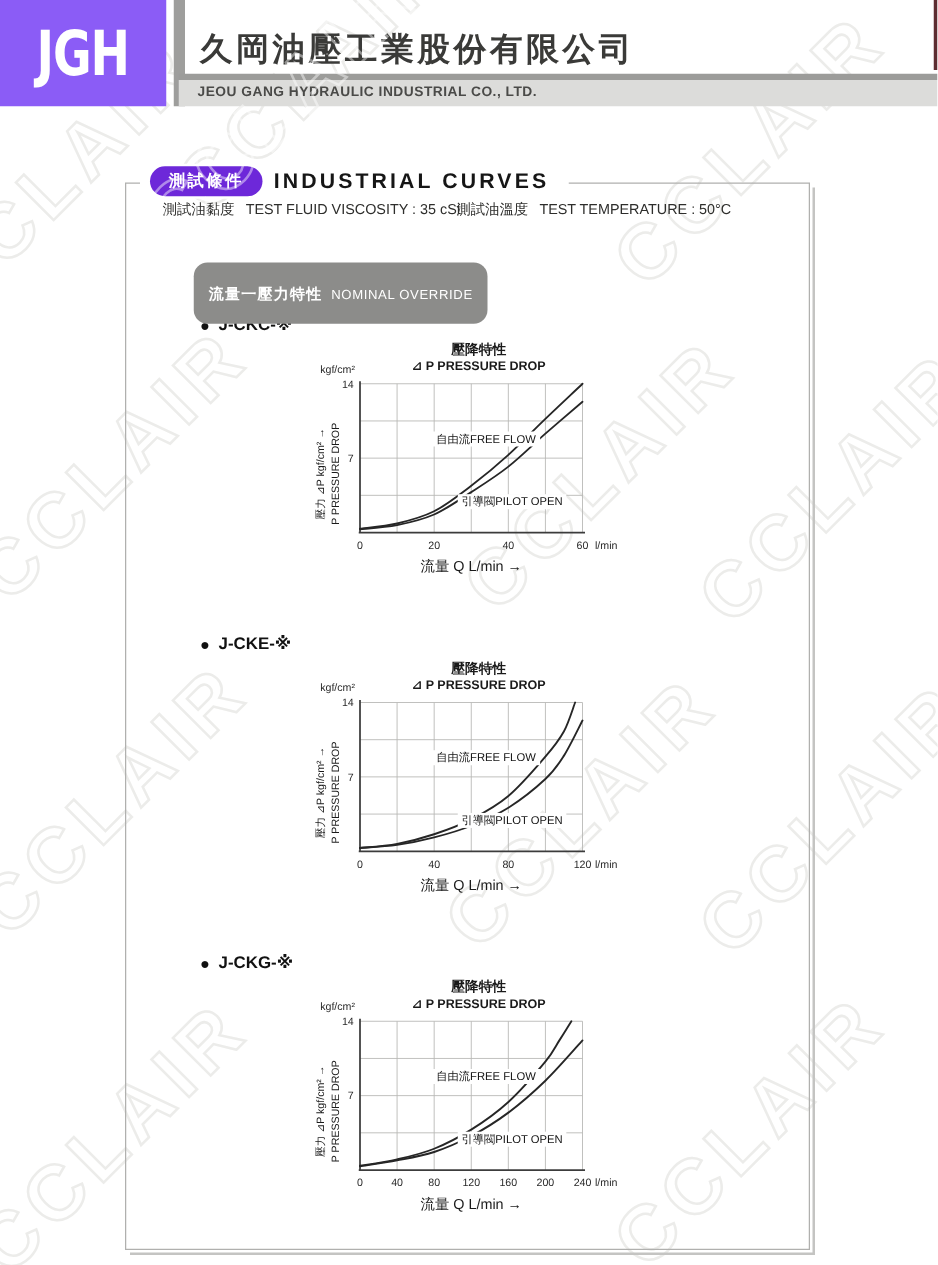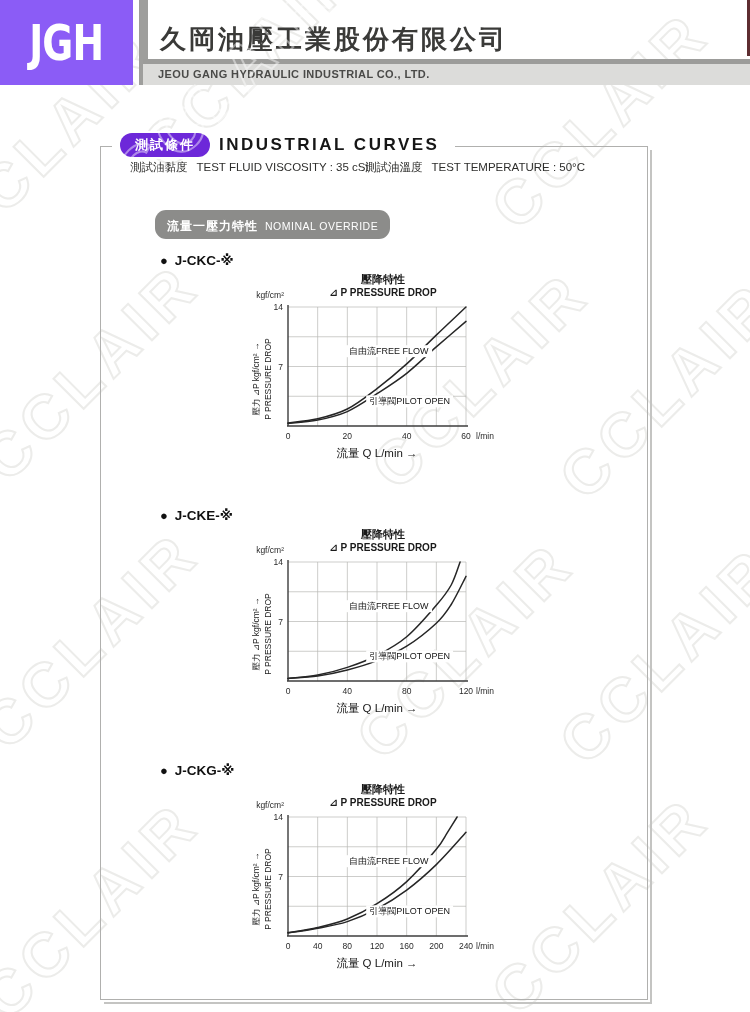--- a/index.html
+++ b/index.html
@@ -38,21 +38,21 @@
               display:flex;align-items:center;gap:9px;height:28px;padding:0 16px 0 8px;}
   .sec-badge{background:#6d28d9;color:#ffffff;font-weight:bold;font-size:13px;letter-spacing:2px;
              padding:3px 15px;border-radius:12px;white-space:nowrap;}
   .sec-title{font-size:17px;font-weight:bold;letter-spacing:2.5px;color:#161616;white-space:nowrap;}
 
   .cond{position:absolute;top:160px;z-index:3;font-size:11.5px;color:#2e2e2c;white-space:nowrap;}
   .cond .zh{margin-right:9px;}
   .cond1{left:130px;} .cond2{left:365px;text-align:center;}
 
   .nom-badge{position:absolute;left:155px;top:210px;z-index:3;background:#8c8c8a;border-radius:11px;
-             height:21px;line-height:21px;padding:4px 12px;color:#ffffff;white-space:nowrap;}
+             height:21px;line-height:21px;padding:14px 12px;color:#ffffff;white-space:nowrap;}
   .nom-badge .zh{font-weight:bold;font-size:12px;letter-spacing:1px;}
   .nom-badge .en{font-size:10.5px;margin-left:7px;letter-spacing:0.5px;}
 
   
   .chart-block{position:absolute;left:158px;width:400px;height:215px;z-index:2;}
   .model-heading{position:absolute;left:2px;top:0;font-size:13.5px;font-weight:bold;color:#111111;
                  display:flex;align-items:center;gap:7px;white-space:nowrap;}
   .bullet{font-size:13px;line-height:13px;}
   svg.chart{position:absolute;left:92px;top:18px;overflow:visible;}
   svg.chart text{font-family:"Liberation Sans","DejaVu Sans",sans-serif;}

